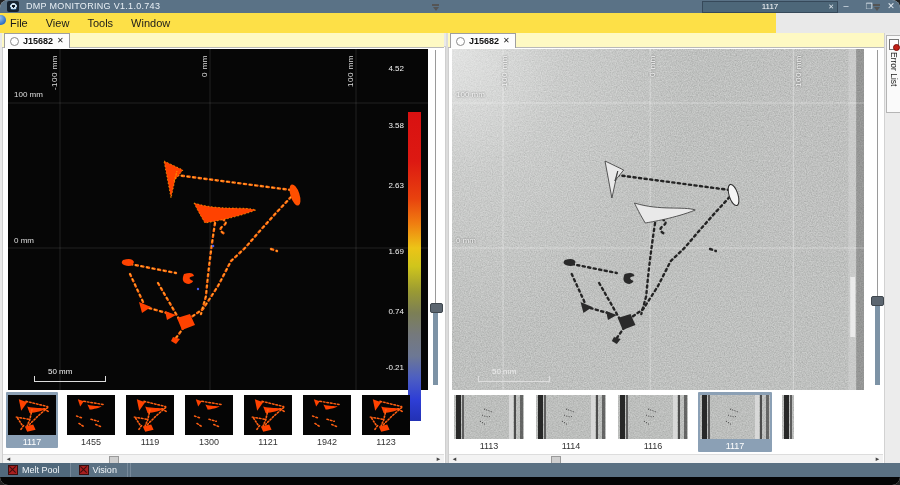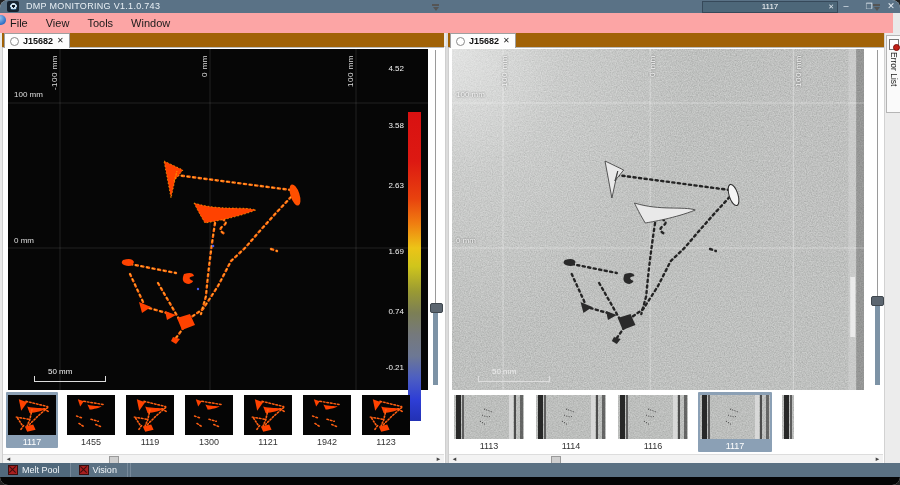--- a/index.html
+++ b/index.html
@@ -11,30 +11,30 @@
   .app-icon{position:absolute;left:7px;top:1px;width:12px;height:11px;background:#16222e;border-radius:2px;}
   .app-icon::before{content:"";position:absolute;left:2.5px;top:2px;width:7px;height:7px;border-radius:50%;
       background:radial-gradient(circle at 50% 45%, #0b1520 0 30%, #cfe2ef 31% 60%, #3d6e96 61%);}
   .win-title{position:absolute;left:26px;top:0;height:13px;line-height:13px;font-size:9px;color:#e9f0f5;letter-spacing:.3px;}
   .search-box{position:absolute;left:702px;top:1px;width:134px;height:10px;background:#4d6779;border:1px solid #36495a;
       color:#fff;font-size:8px;line-height:10px;text-align:center;}
   .search-clear{position:absolute;right:3px;top:0;font-size:7px;color:#dfe7ee;line-height:10px;}
   .winbtn{position:absolute;top:0;width:16px;height:13px;text-align:center;color:#e6edf3;font-size:9px;line-height:13px;}
 
   
-  .menubar{position:absolute;left:0;top:13px;width:893px;height:20px;background:#fca5a5;border-bottom:1px solid #e0e0e0;display:flex;align-items:center;}
+  .menubar{position:absolute;left:0;top:13px;width:776px;height:20px;background:#fde047;border-bottom:1px solid #e0e0e0;display:flex;align-items:center;}
   .menu-item{font-size:11px;color:#1a1a1a;padding:0 9px;height:20px;line-height:20px;}
   .menu-item:first-child{padding-left:10px;}
   .blue-dot{position:absolute;left:-4px;top:15px;width:10px;height:10px;border-radius:50%;
       background:radial-gradient(circle at 35% 30%, #9cc4ec, #2d6fc4 70%);}
 
   
   .workspace-bg{position:absolute;left:0;top:33px;width:900px;height:430px;background:#e9e9e9;}
   .panel-content{position:absolute;background:#fff;border:1px solid #cfcfcf;}
-  .tabbar{position:absolute;height:14px;background:#a16207;border-bottom:1px solid #b9b9b9;}
+  .tabbar{position:absolute;height:14px;background:#fef9c3;border-bottom:1px solid #b9b9b9;}
   .tab{position:absolute;left:2px;top:0;height:14px;background:#fdfdfd;border:1px solid #9f9f9f;border-bottom:none;
        display:flex;align-items:center;padding:0 5px;gap:4px;}
   .tab-ring{width:7px;height:7px;border:1.6px solid #8a8a8a;border-radius:50%;background:#fff;}
   .tab-label{font-size:9px;font-weight:bold;color:#111;}
   .tab-close{font-size:8px;color:#222;font-weight:bold;line-height:8px;}
   .pin-icon{position:absolute;top:3px;width:9px;height:9px;}
   .pin-icon::before{content:"";position:absolute;left:1px;top:1px;width:7px;height:2px;background:#555;}
   .pin-icon::after{content:"";position:absolute;left:1.5px;top:4px;border-left:3px solid transparent;border-right:3px solid transparent;border-top:4px solid #555;}
 
   

